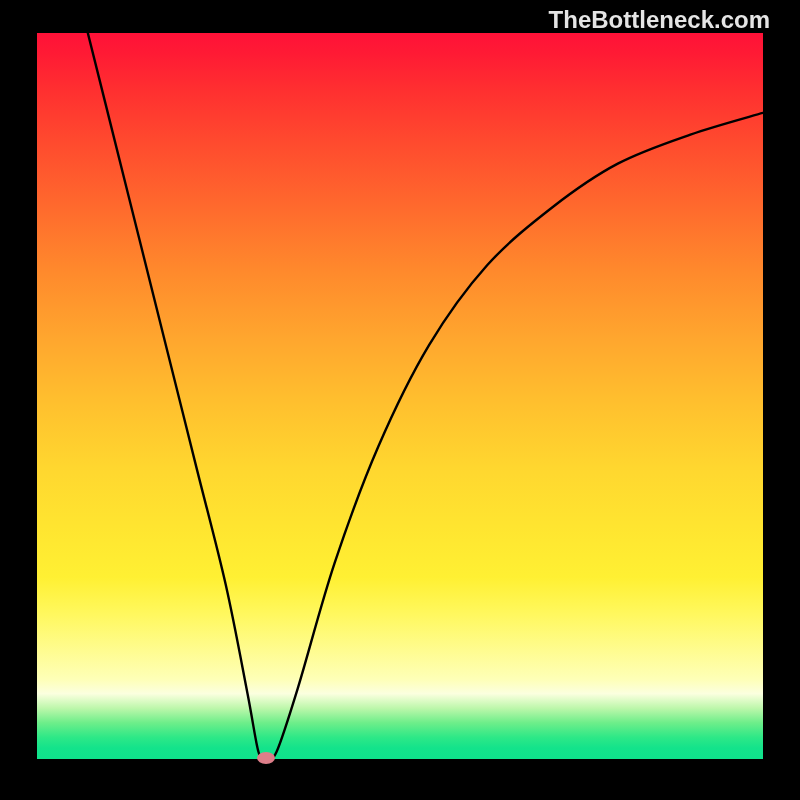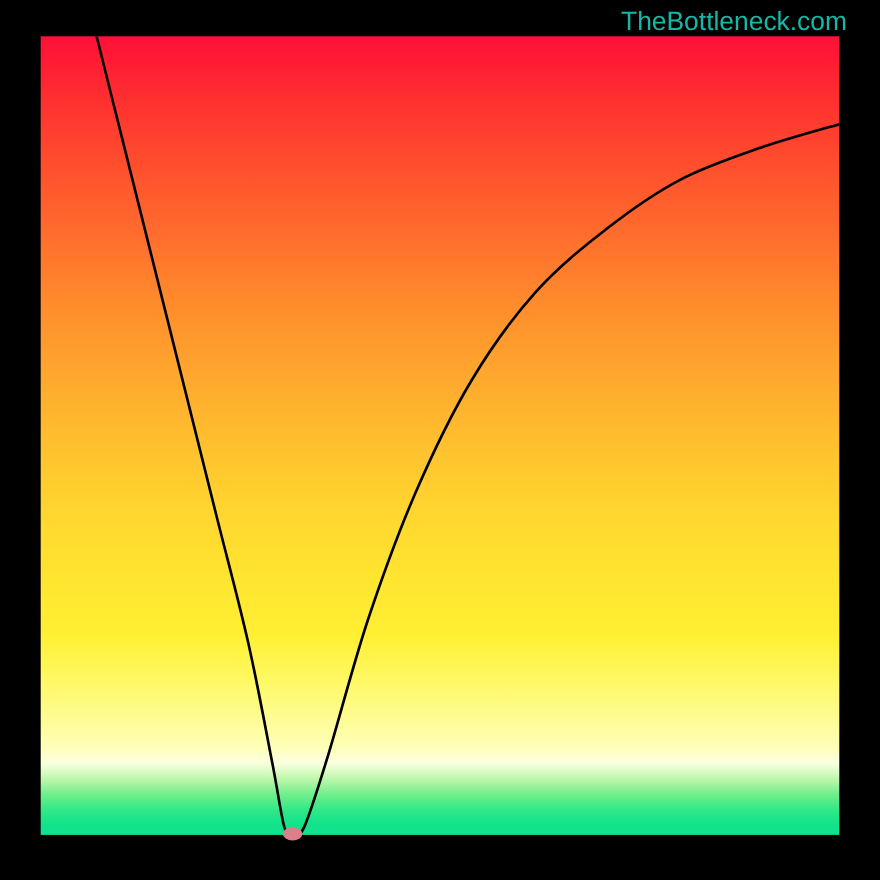--- a/index.html
+++ b/index.html
@@ -43,25 +43,25 @@
       #6eee8a 95%,
       #2ee887 97%,
       #13e38b 98.5%,
       #0fe28c 100%
     );
   }
   .watermark {
     position: absolute;
     top: 6px;
     right: 30px;
-    color: #14b8a6;
+    color: #e5e5e5;
     font-size: 24px;
     letter-spacing: 0;
     font-family: Arial, Helvetica, sans-serif;
-    font-weight: 400;
+    font-weight: 700;
     text-align: right;
   }
   .curve-svg {
     position: absolute;
     left: 37px;
     top: 33px;
     width: 726px;
     height: 726px;
     pointer-events: none;
   }

